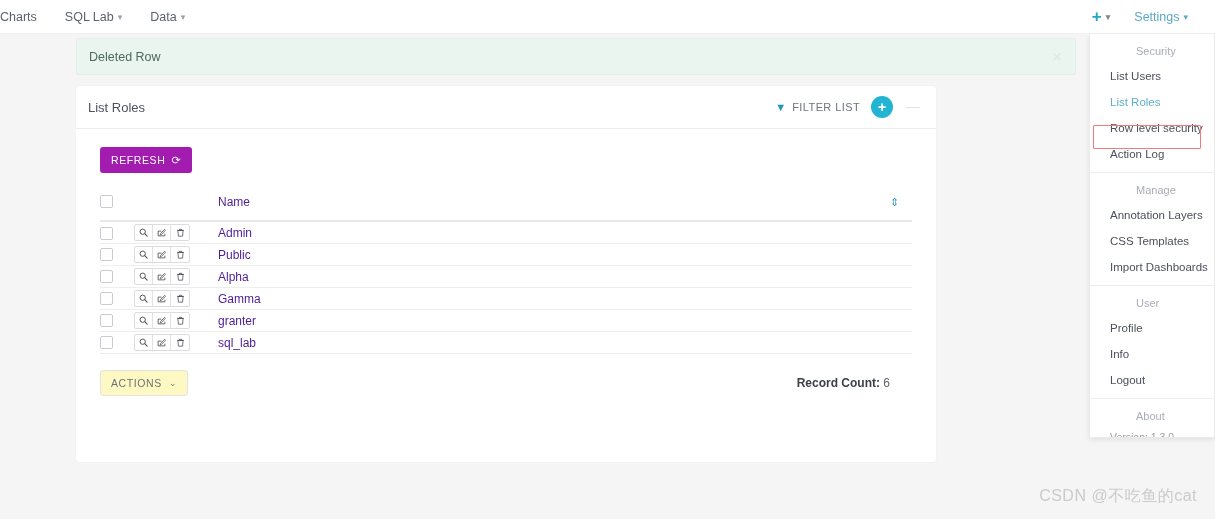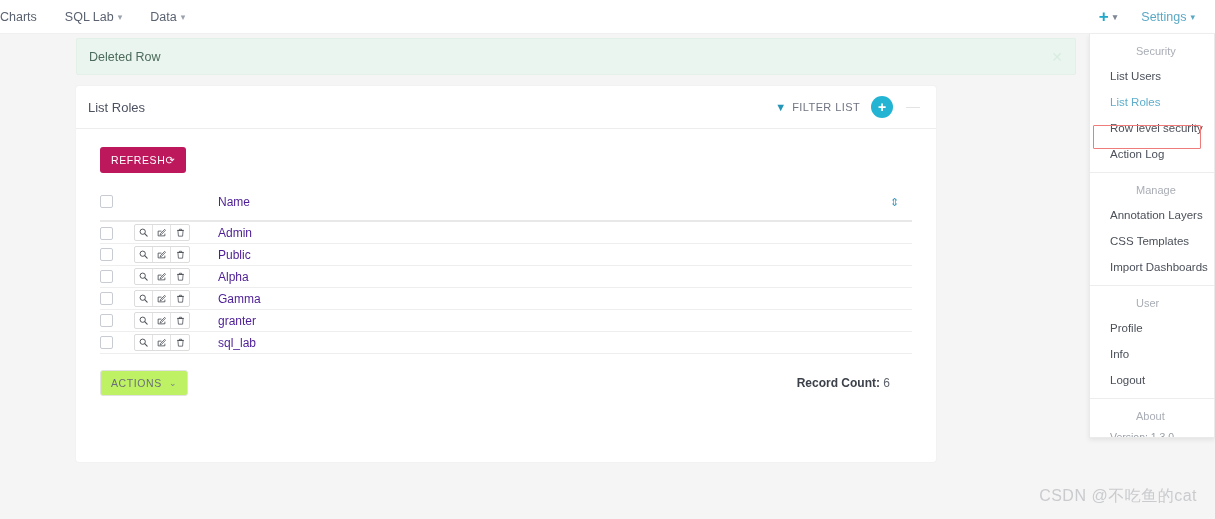--- a/index.html
+++ b/index.html
@@ -55,21 +55,21 @@
     line-height: 34px;
     padding: 0 6px 0 0;
     cursor: pointer;
     display: flex; align-items: center;
   }
   .nav-plus .caret { color: #7f8795; }
   .nav-settings {
     color: #5aa9c4;
     font-size: 12.5px;
     line-height: 34px;
-    padding: 0 20px 0 18px;
+    padding: 0 27px 0 18px;
     cursor: pointer;
     white-space: nowrap;
   }
   .nav-settings .caret { color: #5aa9c4; }
 
   
   #alert {
     position: absolute;
     left: 76px; top: 38px;
     width: 1000px; height: 37px;
@@ -152,22 +152,22 @@
   }
   .head-tail {
     width: 14px; height: 1px;
     background: #e3e3e3;
     margin-left: 6px;
   }
 
   .card-body { padding: 18px 24px 0 24px; position: relative; }
 
   .refresh-btn {
-    display: inline-flex; align-items: center; 
-    background: #be185d;
+    display: inline-flex; align-items: center; gap: 6px;
+    background: #a21caf;
     color: #ffffff;
     border: none;
     border-radius: 3px;
     font-size: 10.5px;
     letter-spacing: .6px;
     padding: 7px 11px;
     cursor: pointer;
     font-family: "Liberation Sans", sans-serif;
   }
   .refresh-ico { font-size: 11px; line-height: 1; }
@@ -242,21 +242,21 @@
     padding-left: 20px;
   }
 
   
   .card-foot {
     display: flex; align-items: center; justify-content: space-between;
     margin-top: 16px;
   }
   .actions-btn {
     display: inline-flex; align-items: center; gap: 7px;
-    background: #bef264;
+    background: #fef9c3;
     border: 1px solid #e2e2e2;
     border-radius: 3px;
     color: #6b7078;
     font-size: 10.5px;
     letter-spacing: .6px;
     padding: 6px 10px;
     cursor: pointer;
     font-family: "Liberation Sans", sans-serif;
   }
   .actions-caret { font-size: 9px; color: #7b818a; }

